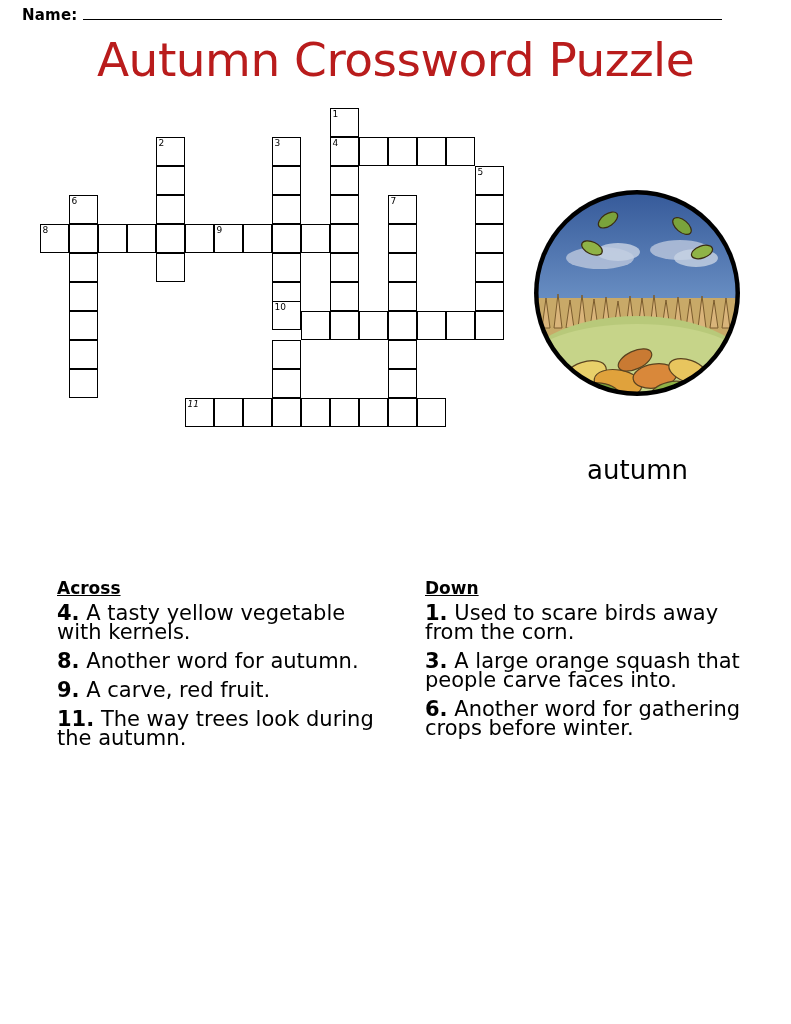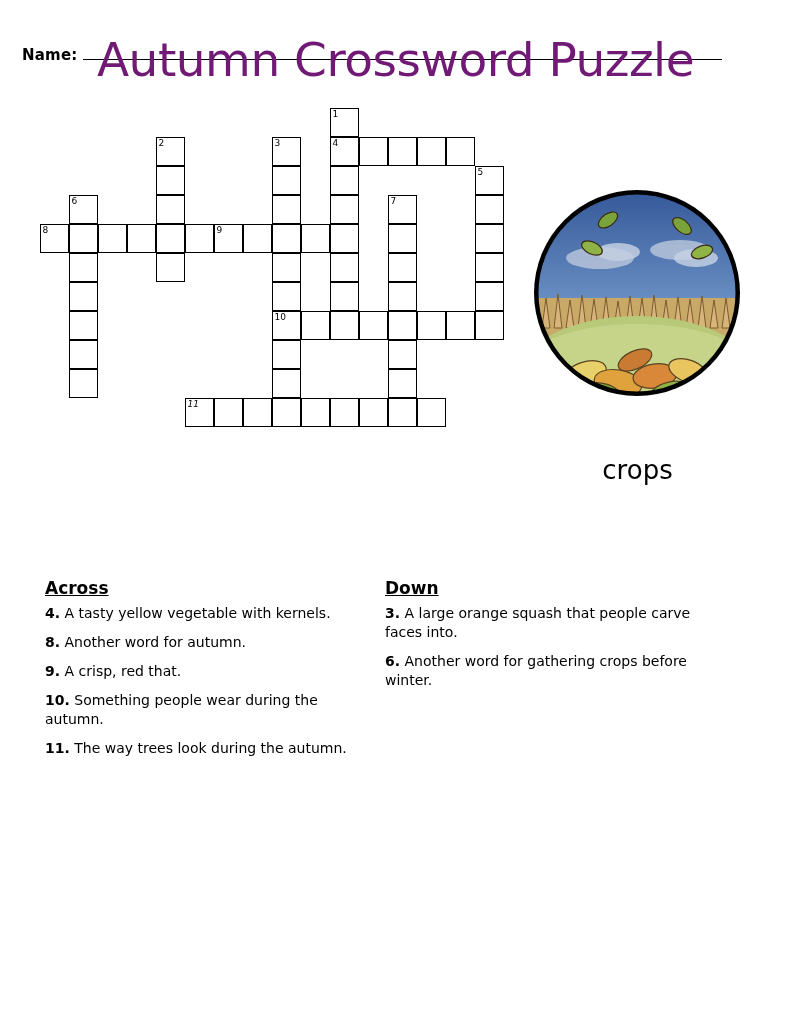--- a/index.html
+++ b/index.html
@@ -17,21 +17,20 @@
   }
 
   
   .name-row {
     position: absolute;
     top: 4px;
     left: 22px;
     width: 700px;
     display: flex;
     align-items: baseline;
-    margin-top: 40px;
   }
   .name-label {
     font-family: "DejaVu Sans", sans-serif;
     font-size: 15px;
     font-weight: bold;
     letter-spacing: 0.2px;
   }
   .name-blank {
     flex: 1;
     border-bottom: 1.5px solid #000;
@@ -43,21 +42,21 @@
   .title {
     position: absolute;
     top: 32px;
     left: 0;
     width: 791px;
     text-align: center;
     font-family: "DejaVu Sans", sans-serif;
     font-size: 47px;
     font-weight: 400;
     letter-spacing: -0.5px;
-    color: #701a75;
+    color: #b91c1c;
   }
 
   
   #grid {
     position: absolute;
     left: 0px;
     top: 100px;
     width: 520px;
     height: 360px;
   }
@@ -97,32 +96,33 @@
     font-family: "DejaVu Sans", sans-serif;
   }
 
   
   .clues {
     position: absolute;
     top: 578px;
     left: 45px;
     width: 700px;
     display: flex;
-    gap: 20px;
+    gap: 48px;
+    justify-content: flex-end;
   }
   .clue-col { width: 320px; }
   .clue-head {
     font-size: 17px;
     font-weight: bold;
     text-decoration: underline;
     margin-bottom: 6px;
     font-family: "DejaVu Sans", sans-serif;
   }
   .clue {
-    font-size: 14px;
+    font-size: 21px;
     line-height: 19px;
     margin-bottom: 10px;
     font-family: "DejaVu Sans", sans-serif;
   }
   .clue b { font-weight: bold; }
 </style>
 </head>
 <body>
 
 <div class="name-row">
@@ -187,21 +187,21 @@
     <div class="cell" style="left: 272px; top: 153px;"></div>
     <div class="cell" style="left: 330px; top: 153px;"></div>
     <div class="cell" style="left: 388px; top: 153px;"></div>
     <div class="cell" style="left: 475px; top: 153px;"></div>
     <div class="cell" style="left: 69px; top: 182px;"></div>
     <div class="cell" style="left: 272px; top: 182px;"></div>
     <div class="cell" style="left: 330px; top: 182px;"></div>
     <div class="cell" style="left: 388px; top: 182px;"></div>
     <div class="cell" style="left: 475px; top: 182px;"></div>
     <div class="cell" style="left: 69px; top: 211px;"></div>
-    <div class="cell" style="left: 272px; top: 211px;">
+    <div class="cell" style="left: 272px; top: 201px;">
       <span class="num">10</span>
     </div>
     <div class="cell" style="left: 301px; top: 211px;"></div>
     <div class="cell" style="left: 330px; top: 211px;"></div>
     <div class="cell" style="left: 359px; top: 211px;"></div>
     <div class="cell" style="left: 388px; top: 211px;"></div>
     <div class="cell" style="left: 417px; top: 211px;"></div>
     <div class="cell" style="left: 446px; top: 211px;"></div>
     <div class="cell" style="left: 475px; top: 211px;"></div>
     <div class="cell" style="left: 69px; top: 240px;"></div>
@@ -281,33 +281,33 @@
       <g stroke="#3a2c12" stroke-width="1.2">
         <ellipse cx="78" cy="42" rx="11" ry="6" fill="#7aa33c" transform="rotate(-35 78 42)"></ellipse>
         <ellipse cx="62" cy="70" rx="11" ry="6" fill="#8fb347" transform="rotate(25 62 70)"></ellipse>
         <ellipse cx="152" cy="48" rx="11" ry="6" fill="#7aa33c" transform="rotate(40 152 48)"></ellipse>
         <ellipse cx="172" cy="74" rx="11" ry="6" fill="#8fb347" transform="rotate(-20 172 74)"></ellipse>
       </g>
     </g>
     <circle cx="107" cy="115" r="100" fill="none" stroke="#000" stroke-width="3"></circle>
   </svg>
 </div>
-<div class="picture-caption">crops</div>
+<div class="picture-caption">autumn</div>
 
 <div class="clues">
   <div class="clue-col">
     <div class="clue-head">Across</div>
     <div id="across-list">
         <div class="clue"><b>4.</b><span> A tasty yellow vegetable with kernels.</span></div>
         <div class="clue"><b>8.</b><span> Another word for autumn.</span></div>
-        <div class="clue"><b>9.</b><span> A crisp, red that.</span></div>
-        <div class="clue"><b>10.</b><span> Something people wear during the autumn.</span></div>
+        <div class="clue"><b>9.</b><span> A carve, red fruit.</span></div>
         <div class="clue"><b>11.</b><span> The way trees look during the autumn.</span></div>
       </div>
   </div>
   <div class="clue-col">
     <div class="clue-head">Down</div>
     <div id="down-list">
+        <div class="clue"><b>1.</b><span> Used to scare birds away from the corn.</span></div>
         <div class="clue"><b>3.</b><span> A large orange squash that people carve faces into.</span></div>
         <div class="clue"><b>6.</b><span> Another word for gathering crops before winter.</span></div>
       </div>
   </div>
 </div>
 
 </body></html>

